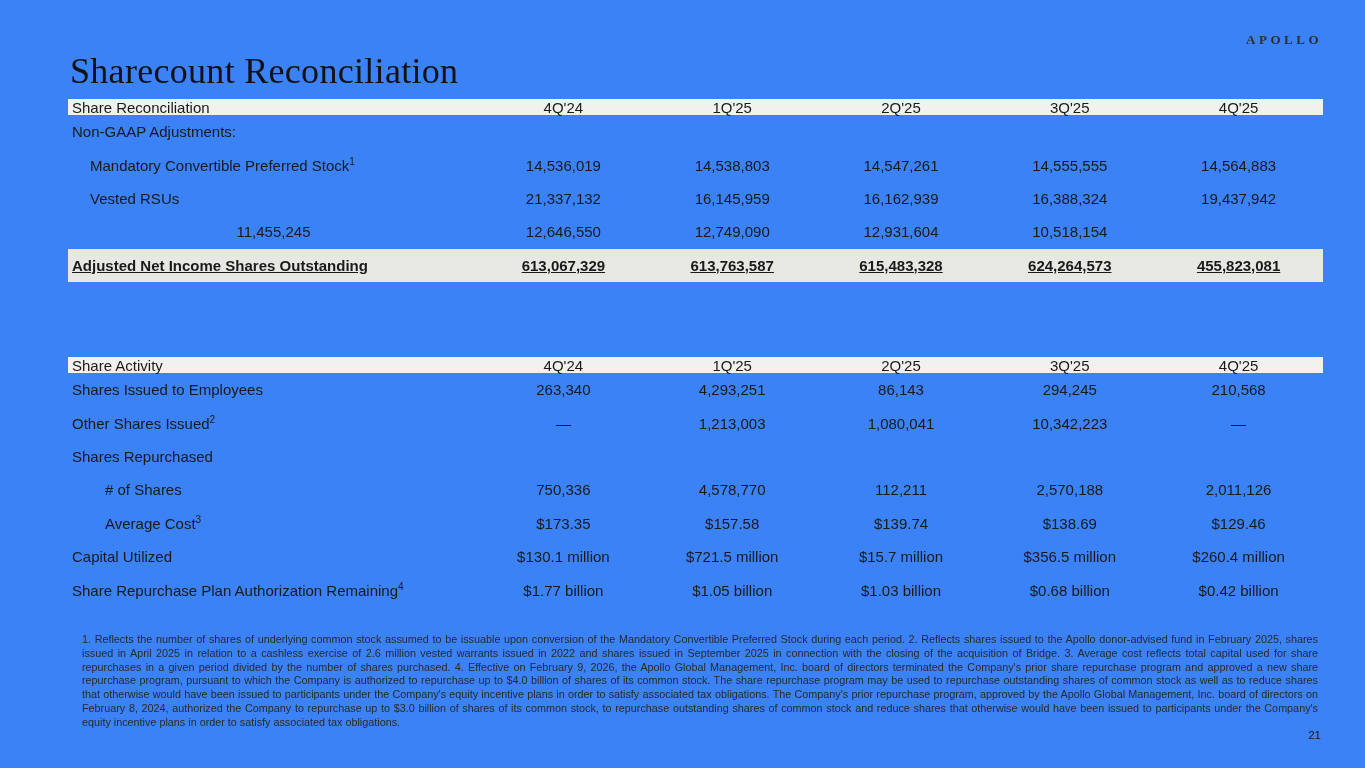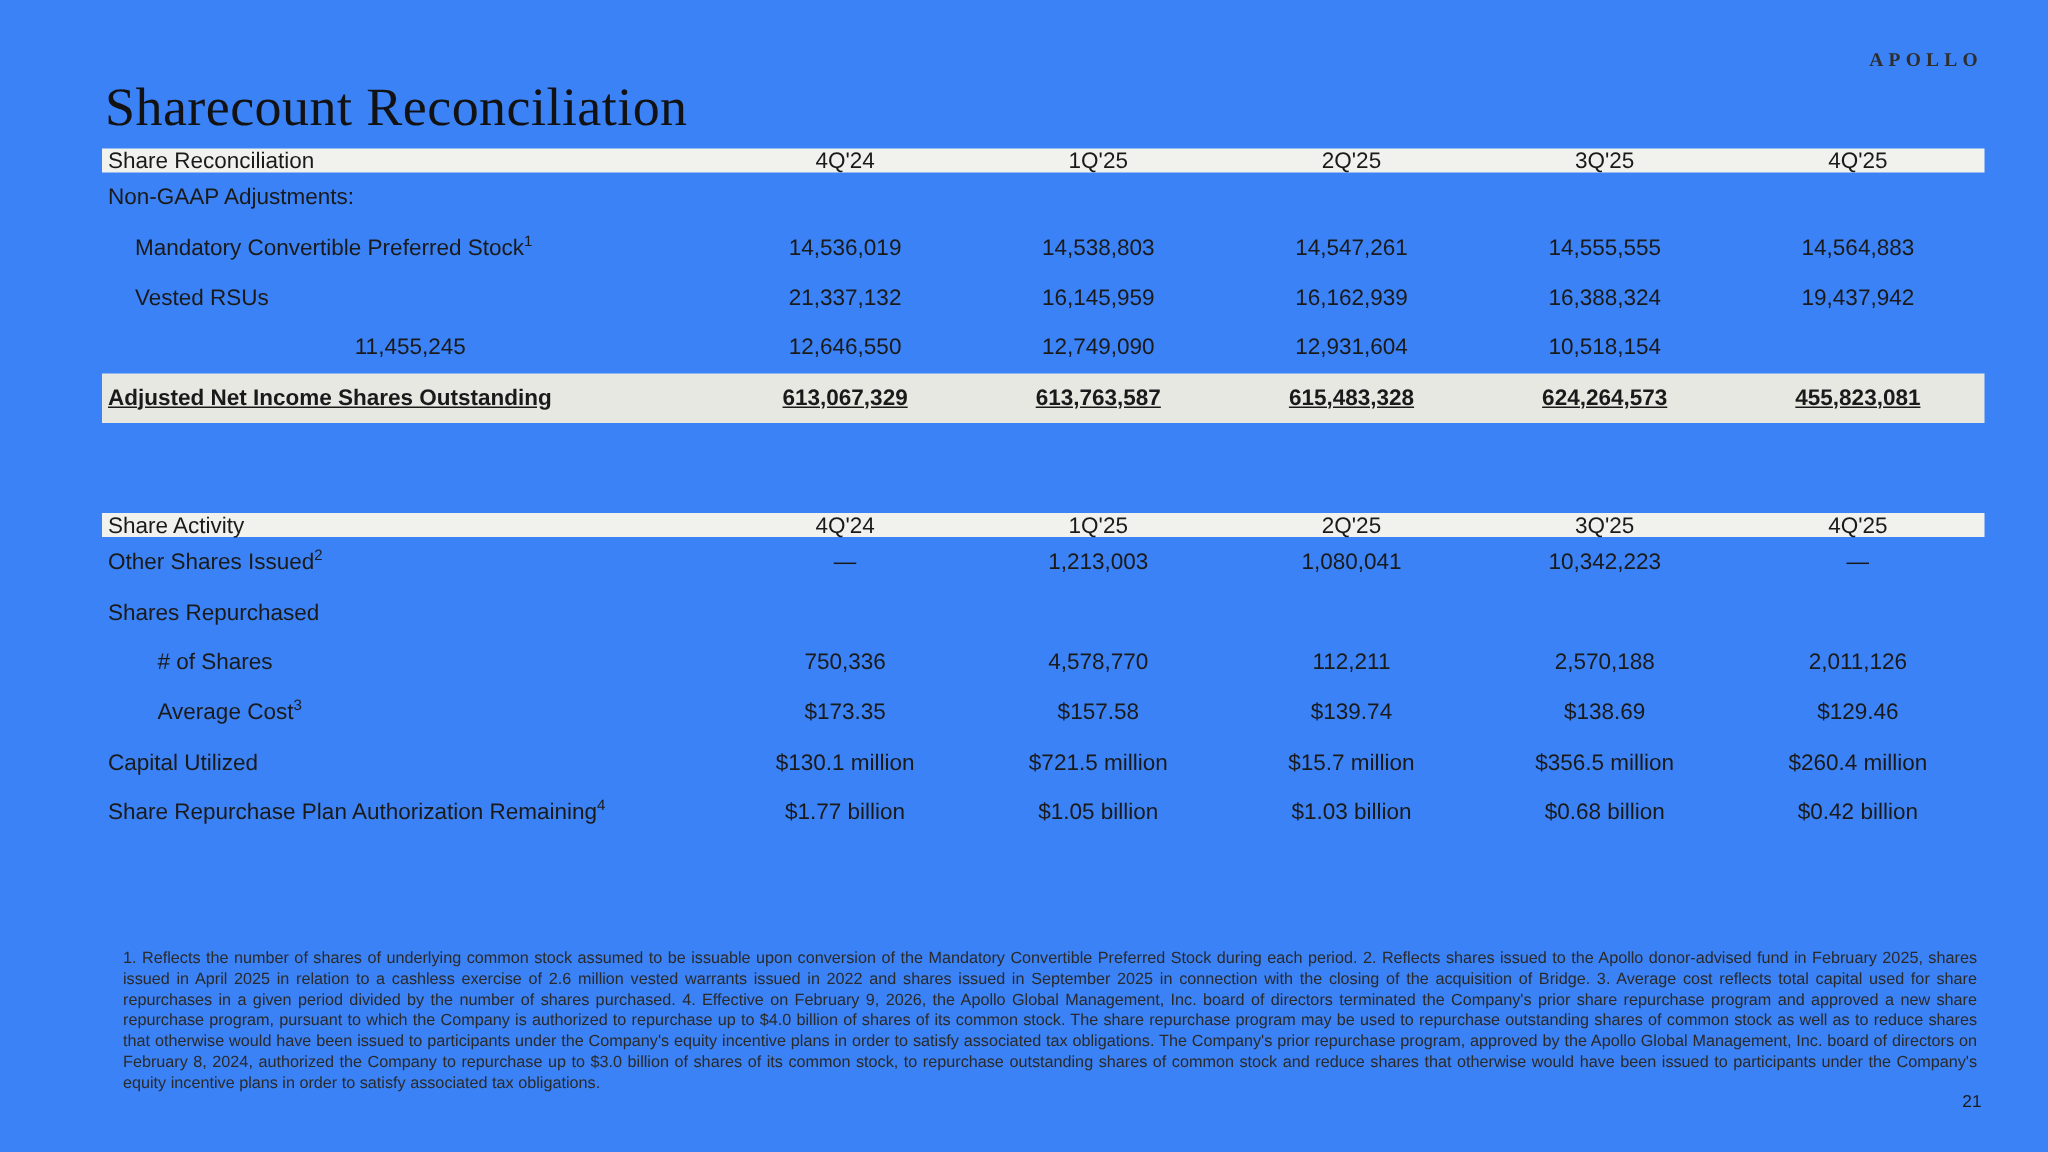--- a/index.html
+++ b/index.html
@@ -22,21 +22,21 @@
 
   .title {
     position:absolute; left:70px; top:50px; margin:0;
     font-family:"Liberation Serif", serif;
     font-size:36px; font-weight:400; color:#121212;
     letter-spacing:0.3px;
   }
 
   .tablewrap { position:absolute; left:68px; width:1255px; }
   #table1 { top:99px; }
-  #table2 { top:342px; }
+  #table2 { top:357px; }
 
   .band, .row {
     display:grid;
     grid-template-columns:411px repeat(5, 168.8px);
     align-items:center;
     font-size:15px;
   }
   .band { height:16px; background:#F1F1ED; }
   .band.total { height:33px; background:#E8E8E3; font-weight:700;text-decoration:underline; }
   .row { height:33.4px; background:transparent; }
@@ -124,20 +124,28 @@
     <div class="band">
       <div class="cell-label">Share Activity</div>
       <div class="cell-num">4Q'24</div>
       <div class="cell-num">1Q'25</div>
       <div class="cell-num">2Q'25</div>
       <div class="cell-num">3Q'25</div>
       <div class="cell-num">4Q'25</div>
     </div>
     <div>
         <div class="row">
+          <div class="cell-label">Shares Issued to Employees</div>
+          <div class="cell-num">263,340</div>
+          <div class="cell-num">4,293,251</div>
+          <div class="cell-num">86,143</div>
+          <div class="cell-num">294,245</div>
+          <div class="cell-num">210,568</div>
+        </div>
+        <div class="row">
           <div class="cell-label">Other Shares Issued<sup>2</sup></div>
           <div class="cell-num">—</div>
           <div class="cell-num">1,213,003</div>
           <div class="cell-num">1,080,041</div>
           <div class="cell-num">10,342,223</div>
           <div class="cell-num">—</div>
         </div>
         <div class="row">
           <div class="cell-label">Shares Repurchased</div>
           <div class="cell-num"></div>

